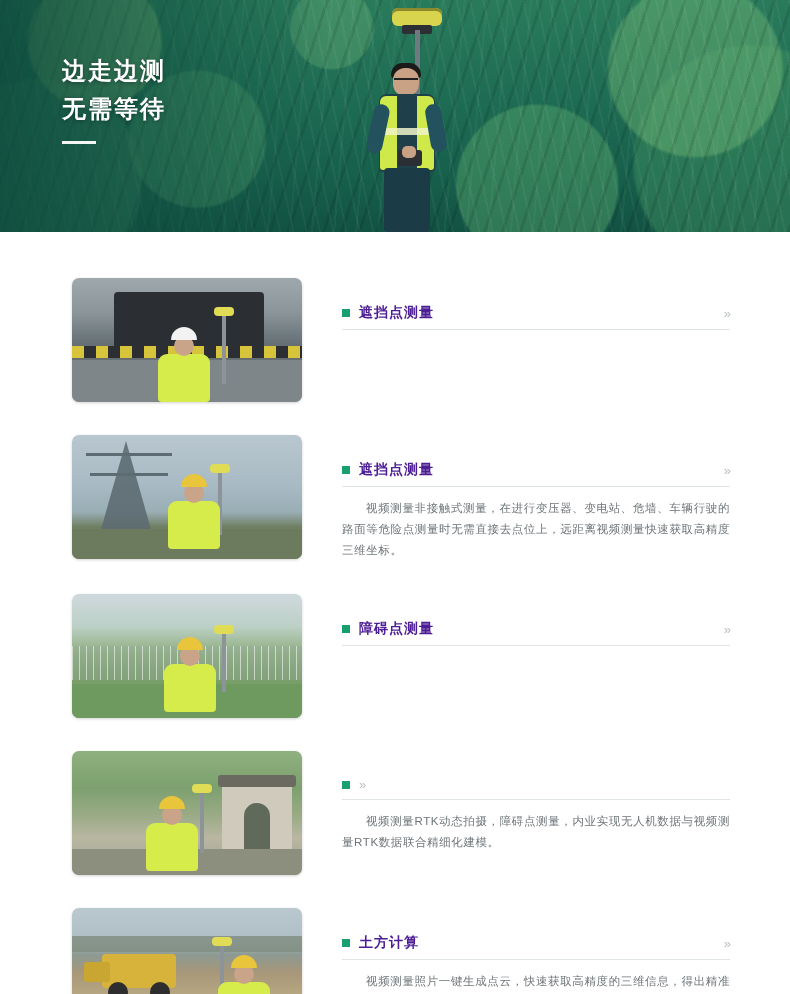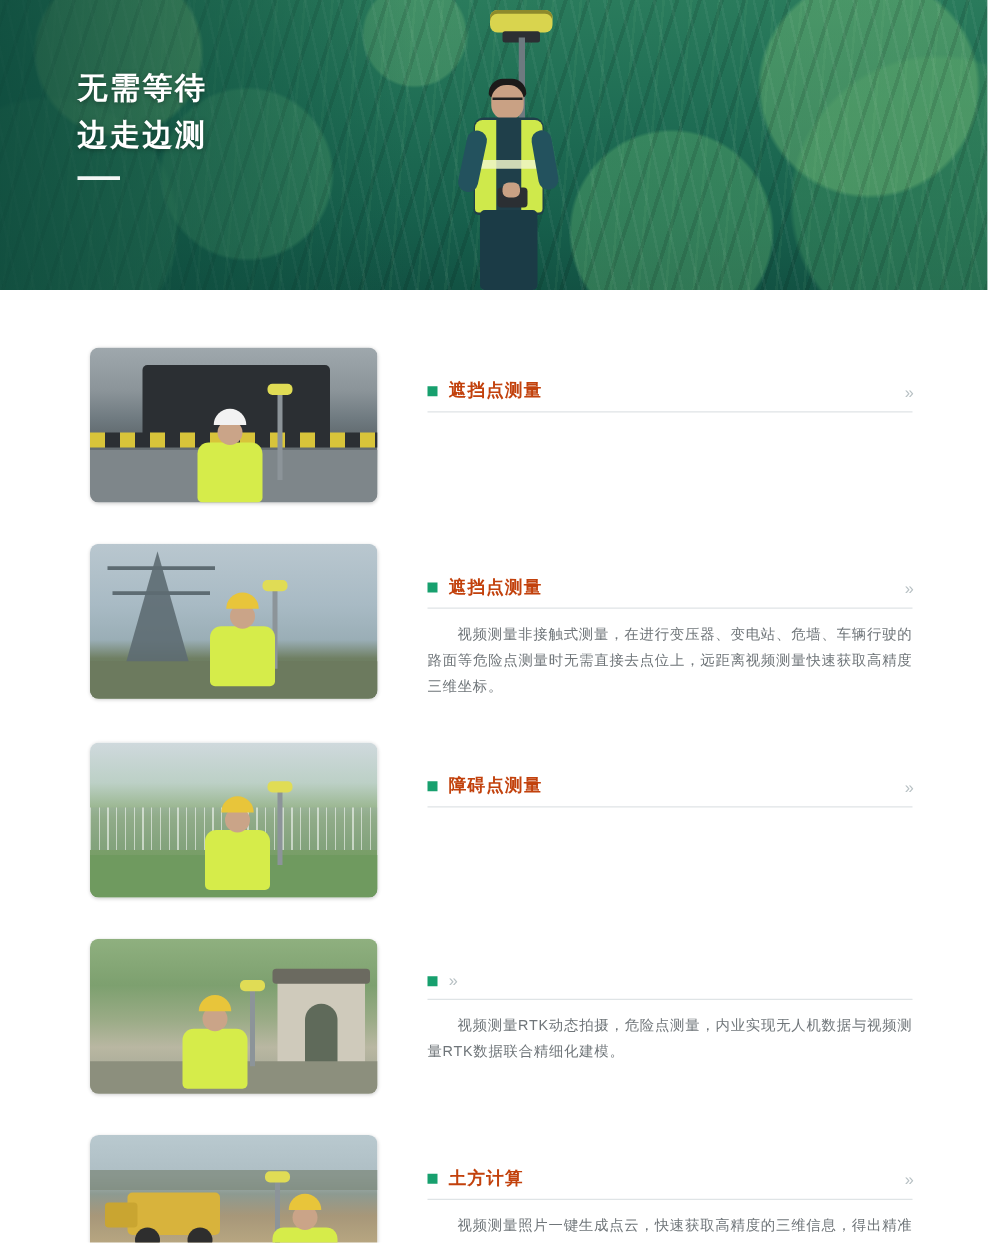--- a/index.html
+++ b/index.html
@@ -139,21 +139,21 @@
   }
   .sq {
     width: 8px; height: 8px;
     background: #17a06e;
     margin-right: 9px;
     flex: 0 0 8px;
   }
   .item-title {
     font-size: 14px;
     font-weight: bold;
-    color: #c2410c;
+    color: #4c1d95;
     letter-spacing: 1px;
     flex: 1 1 auto;
   }
   .chev {
     color: #b8c1c4;
     font-size: 13px;
     letter-spacing: -1px;
   }
   .desc {
     margin-top: 11px;
@@ -188,22 +188,22 @@
       <div class="vest-r"></div>
       <div class="vest-stripe"></div>
       <div class="arm-l"></div>
       <div class="arm-r"></div>
       <div class="leg"></div>
       <div class="controller"></div>
       <div class="hand-l"></div>
     </div>
 
     <div class="hero-text">
+      <div class="hero-line">边走边测</div>
       <div class="hero-line">无需等待</div>
-      <div class="hero-line">边走边测</div>
       <div class="hero-rule"></div>
     </div>
   </section>
 
   <main class="content">
 
     <div class="row">
       <div class="thumb">
         <div class="sky" style="background:linear-gradient(180deg,#9fa8ad 0%,#8b9499 28%,#6f7a80 46%,#5b6468 62%,#8e9396 78%,#a9aeb0 100%);"></div>
         <div style="position:absolute;left:42px;top:14px;width:150px;height:56px;background:#2b2f33;border-radius:4px 4px 0 0;"></div>
@@ -278,21 +278,21 @@
         <div class="rod-top" style="left:120px;bottom:82px;"></div>
         <div class="worker-vest" style="left:74px;bottom:4px;"></div>
         <div class="worker-head" style="left:90px;bottom:50px;"></div>
         <div class="worker-helmet" style="left:87px;bottom:66px;background:#e8c53a;"></div>
       </div>
       <div class="text-col">
         <div class="head-line">
           <span class="sq"></span>
           <span class="chev">»</span>
         </div>
-        <p class="desc">视频测量RTK动态拍摄，危险点测量，内业实现无人机数据与视频测量RTK数据联合精细化建模。</p>
+        <p class="desc">视频测量RTK动态拍摄，障碍点测量，内业实现无人机数据与视频测量RTK数据联合精细化建模。</p>
       </div>
     </div>
 
     <div class="row">
       <div class="thumb">
         <div class="sky" style="background:linear-gradient(180deg,#b9c9cf 0%,#aebec4 26%,#8d9a91 38%,#a79779 52%,#b9a882 72%,#ab9a74 100%);"></div>
         <div style="position:absolute;left:0;top:28px;width:230px;height:16px;background:#7f8c80;opacity:0.8;"></div>
         <div style="position:absolute;left:30px;top:46px;width:74px;height:34px;background:#d8b33c;border-radius:4px;"></div>
         <div style="position:absolute;left:12px;top:54px;width:26px;height:20px;background:#c9a531;border-radius:3px;"></div>
         <div style="position:absolute;left:36px;top:74px;width:20px;height:20px;background:#2e2e2e;border-radius:50%;"></div>

